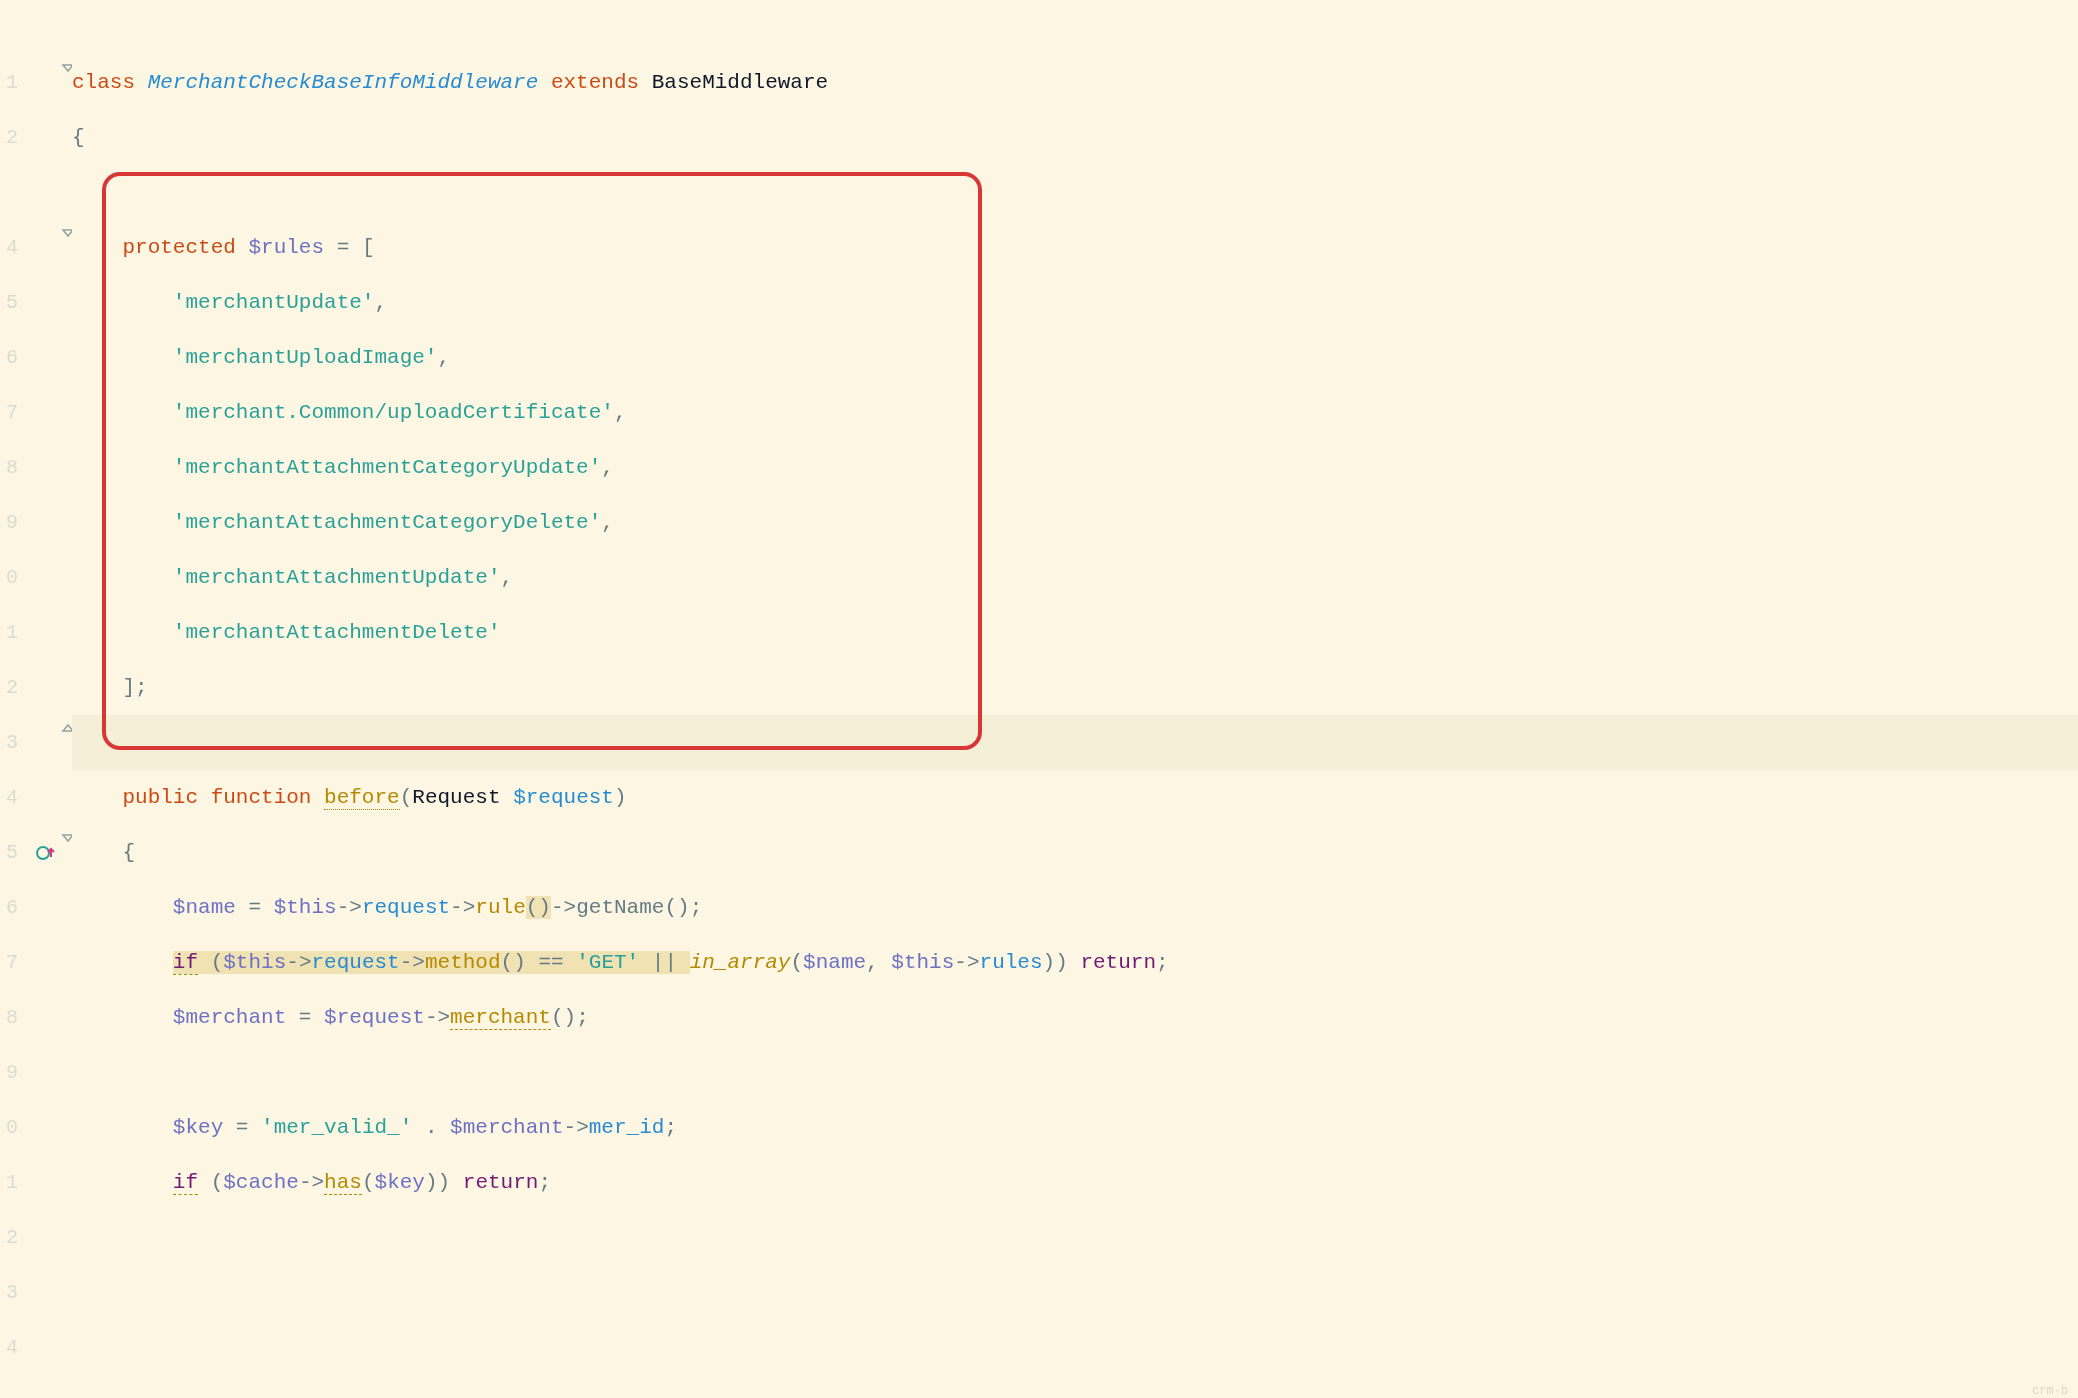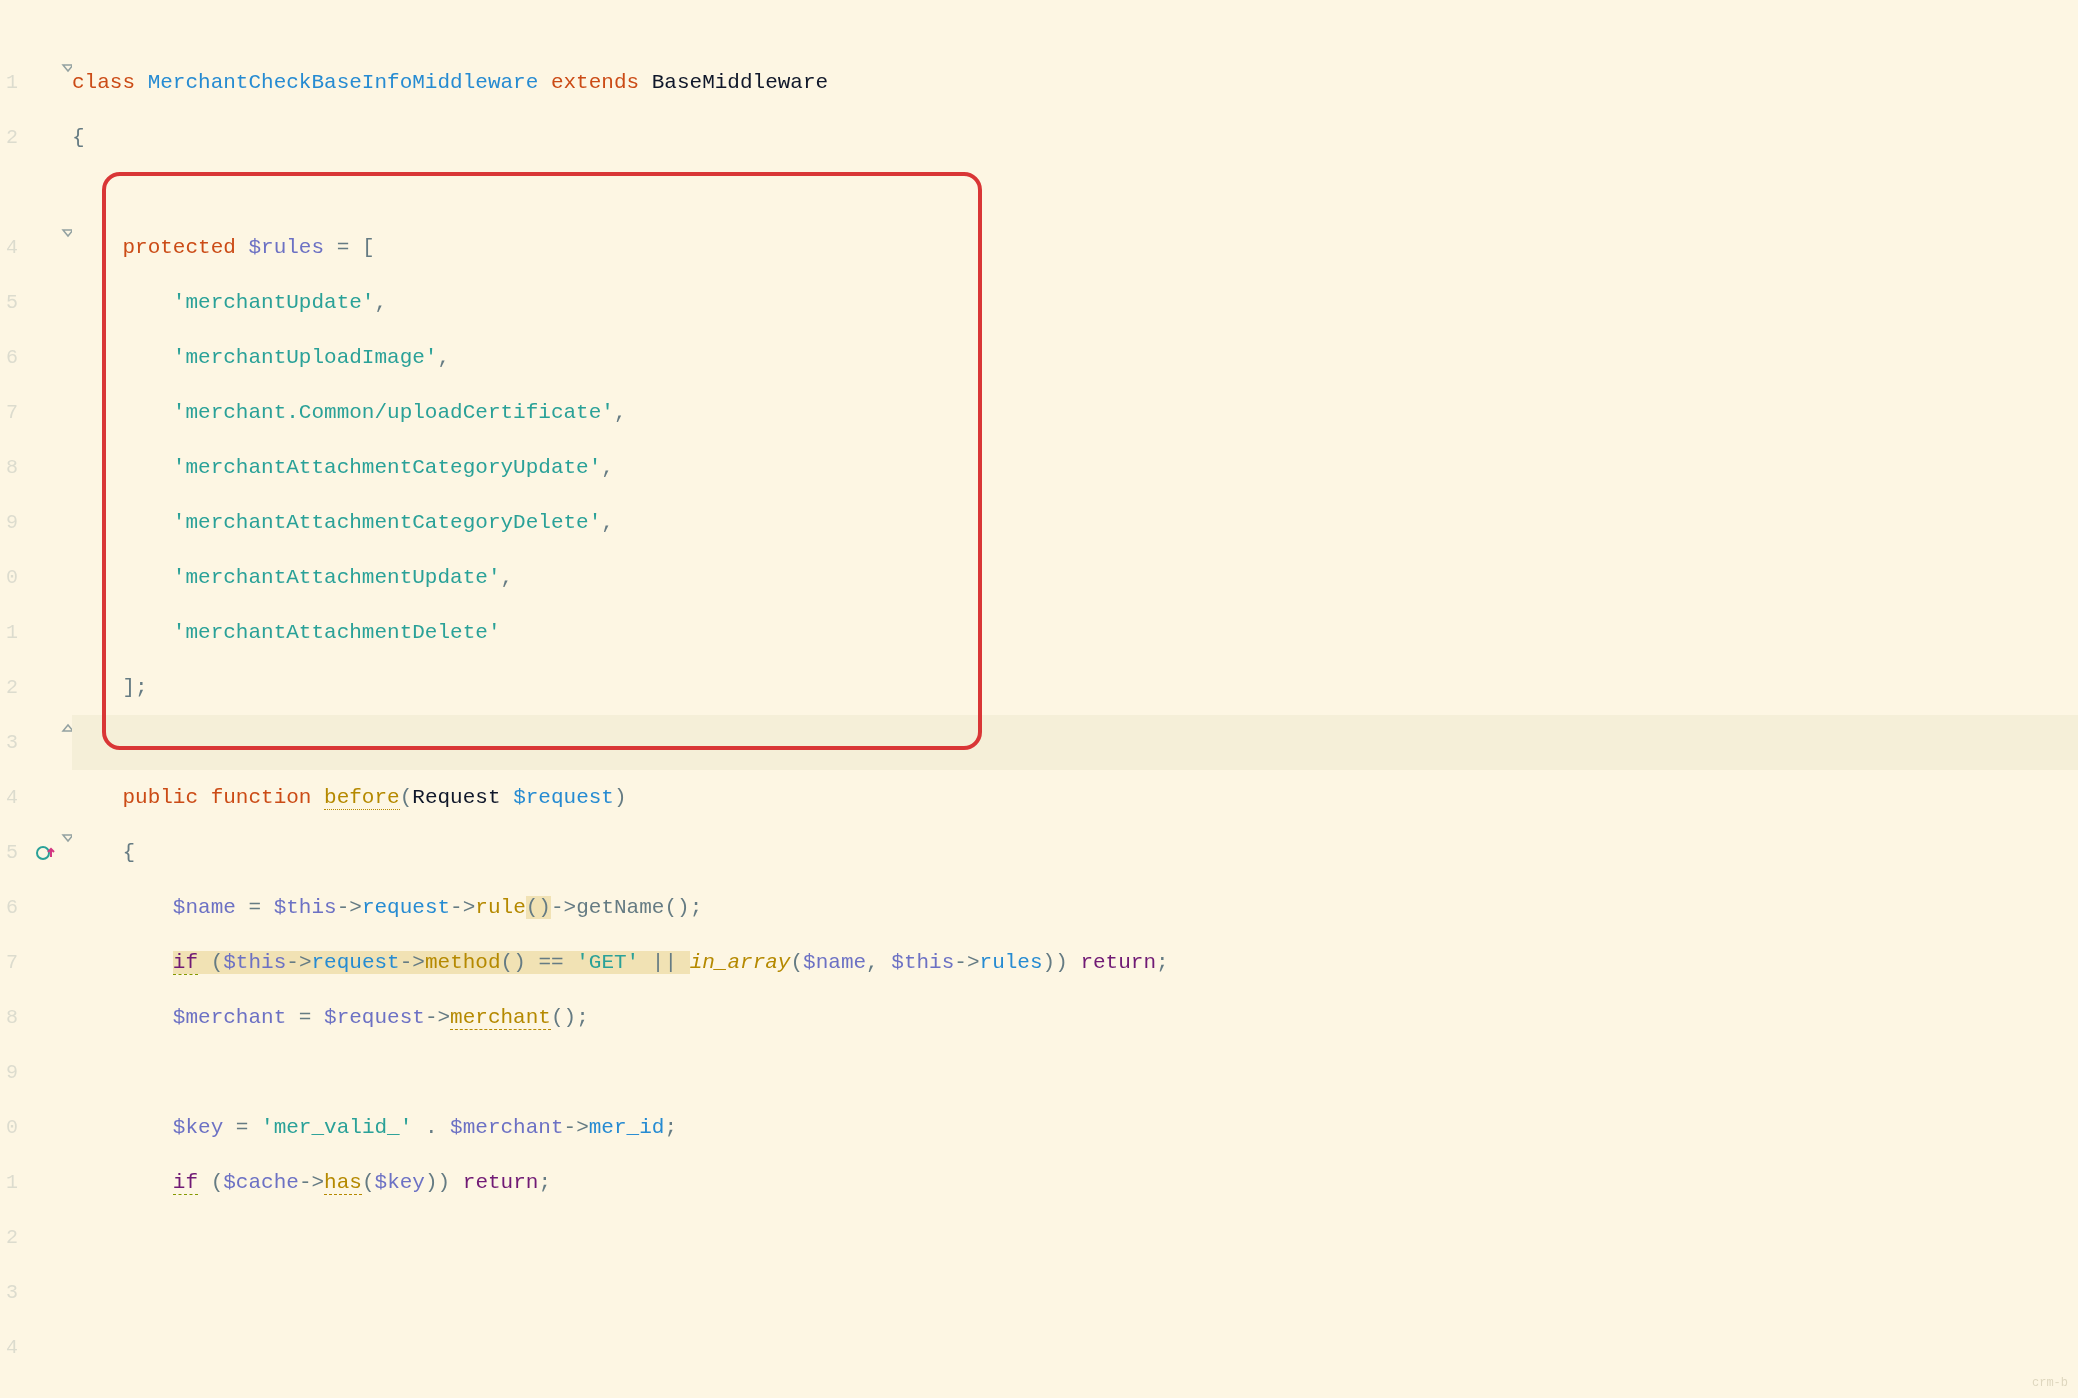--- a/index.html
+++ b/index.html
@@ -68,21 +68,21 @@
     height: 55px;
     line-height: 55px;
     white-space: pre;
     padding-left: 0;
   }
   .line.current {
     background: #f5efd8;
   }
   .kw-orange { color: #cb4b16; }
   .kw-green { color: #701a75; }
-  .cls-name { color: #268bd2; }
+  .cls-name { color: #268bd2; font-style: italic; }
   .param { color: #268bd2; }
   .var { color: #6c71c4; }
   .str { color: #2aa198; }
   .method { color: #b58900; }
   .method-ul { color: #b58900; border-bottom: 1px dashed #b58900; }
   .fn-name { color: #b58900; border-bottom: 1px dotted #b58900; }
   .punct { color: #657b83; }
   .op { color: #657b83; }
   .type { color: #0f172a; }
   .kw-italic-yellow { color: #b58900; font-style: italic; }
@@ -91,21 +91,21 @@
     background: #f1e2b4;
   }
   .red-box {
     position: absolute;
     border: 4px solid #d93636;
     border-radius: 18px;
     pointer-events: none;
   }
   .watermark {
     position: absolute;
-    bottom: 8px;
+    bottom: 0;
     right: 10px;
     font-size: 12px;
     color: #c0b89a;
     opacity: 0.5;
   }
 </style>
 </head>
 <body>
 
 <div class="editor">

